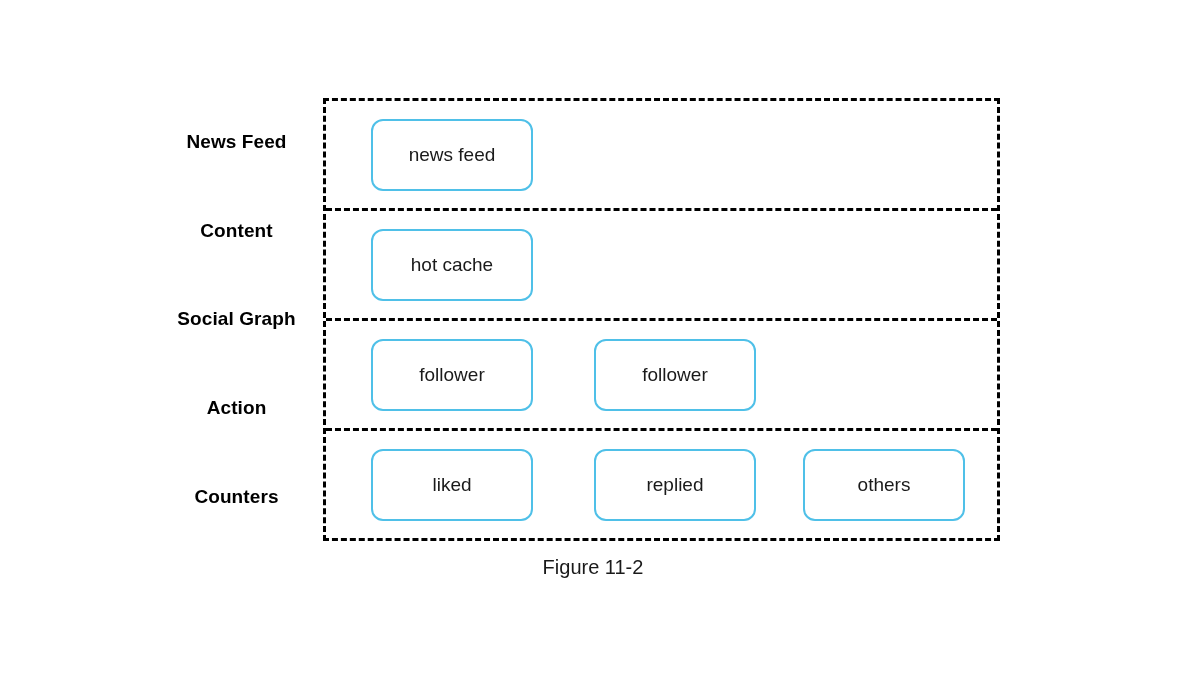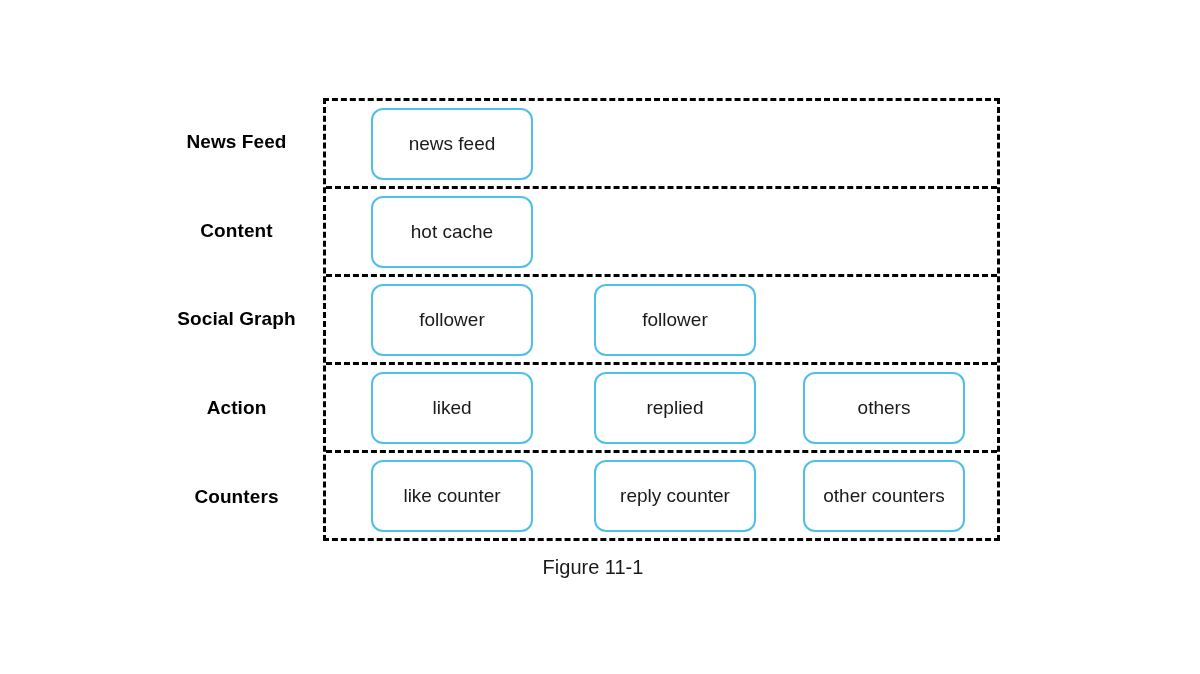--- a/index.html
+++ b/index.html
@@ -178,35 +178,18 @@
           <span class="node-text">replied</span>
         </div>
       </div>
       <div class="node-slot col-2">
         <div class="node-box">
           <span class="node-text">others</span>
         </div>
       </div>
     </div>
 
-    <div class="tier-row">
-      <div class="node-slot col-0">
-        <div class="node-box">
-          <span class="node-text">like counter</span>
-        </div>
-      </div>
-      <div class="node-slot col-1">
-        <div class="node-box">
-          <span class="node-text">reply counter</span>
-        </div>
-      </div>
-      <div class="node-slot col-2">
-        <div class="node-box">
-          <span class="node-text">other counters</span>
-        </div>
-      </div>
-    </div>
 
   </div>
 
-  <div class="figure-caption">Figure 11-1</div>
+  <div class="figure-caption">Figure 11-2</div>
 
 </div>
 
 </body></html>

